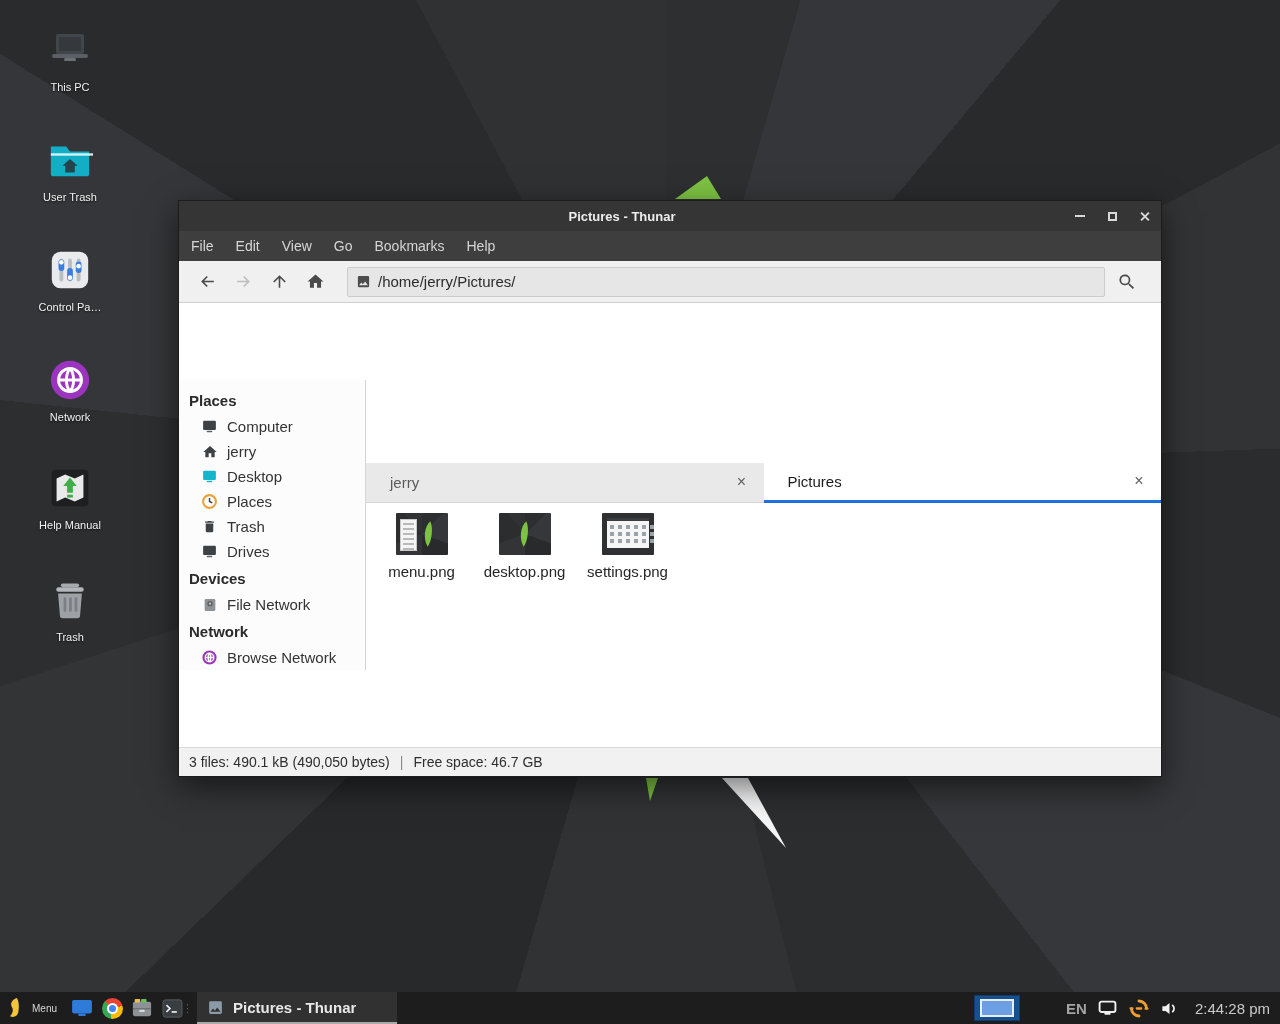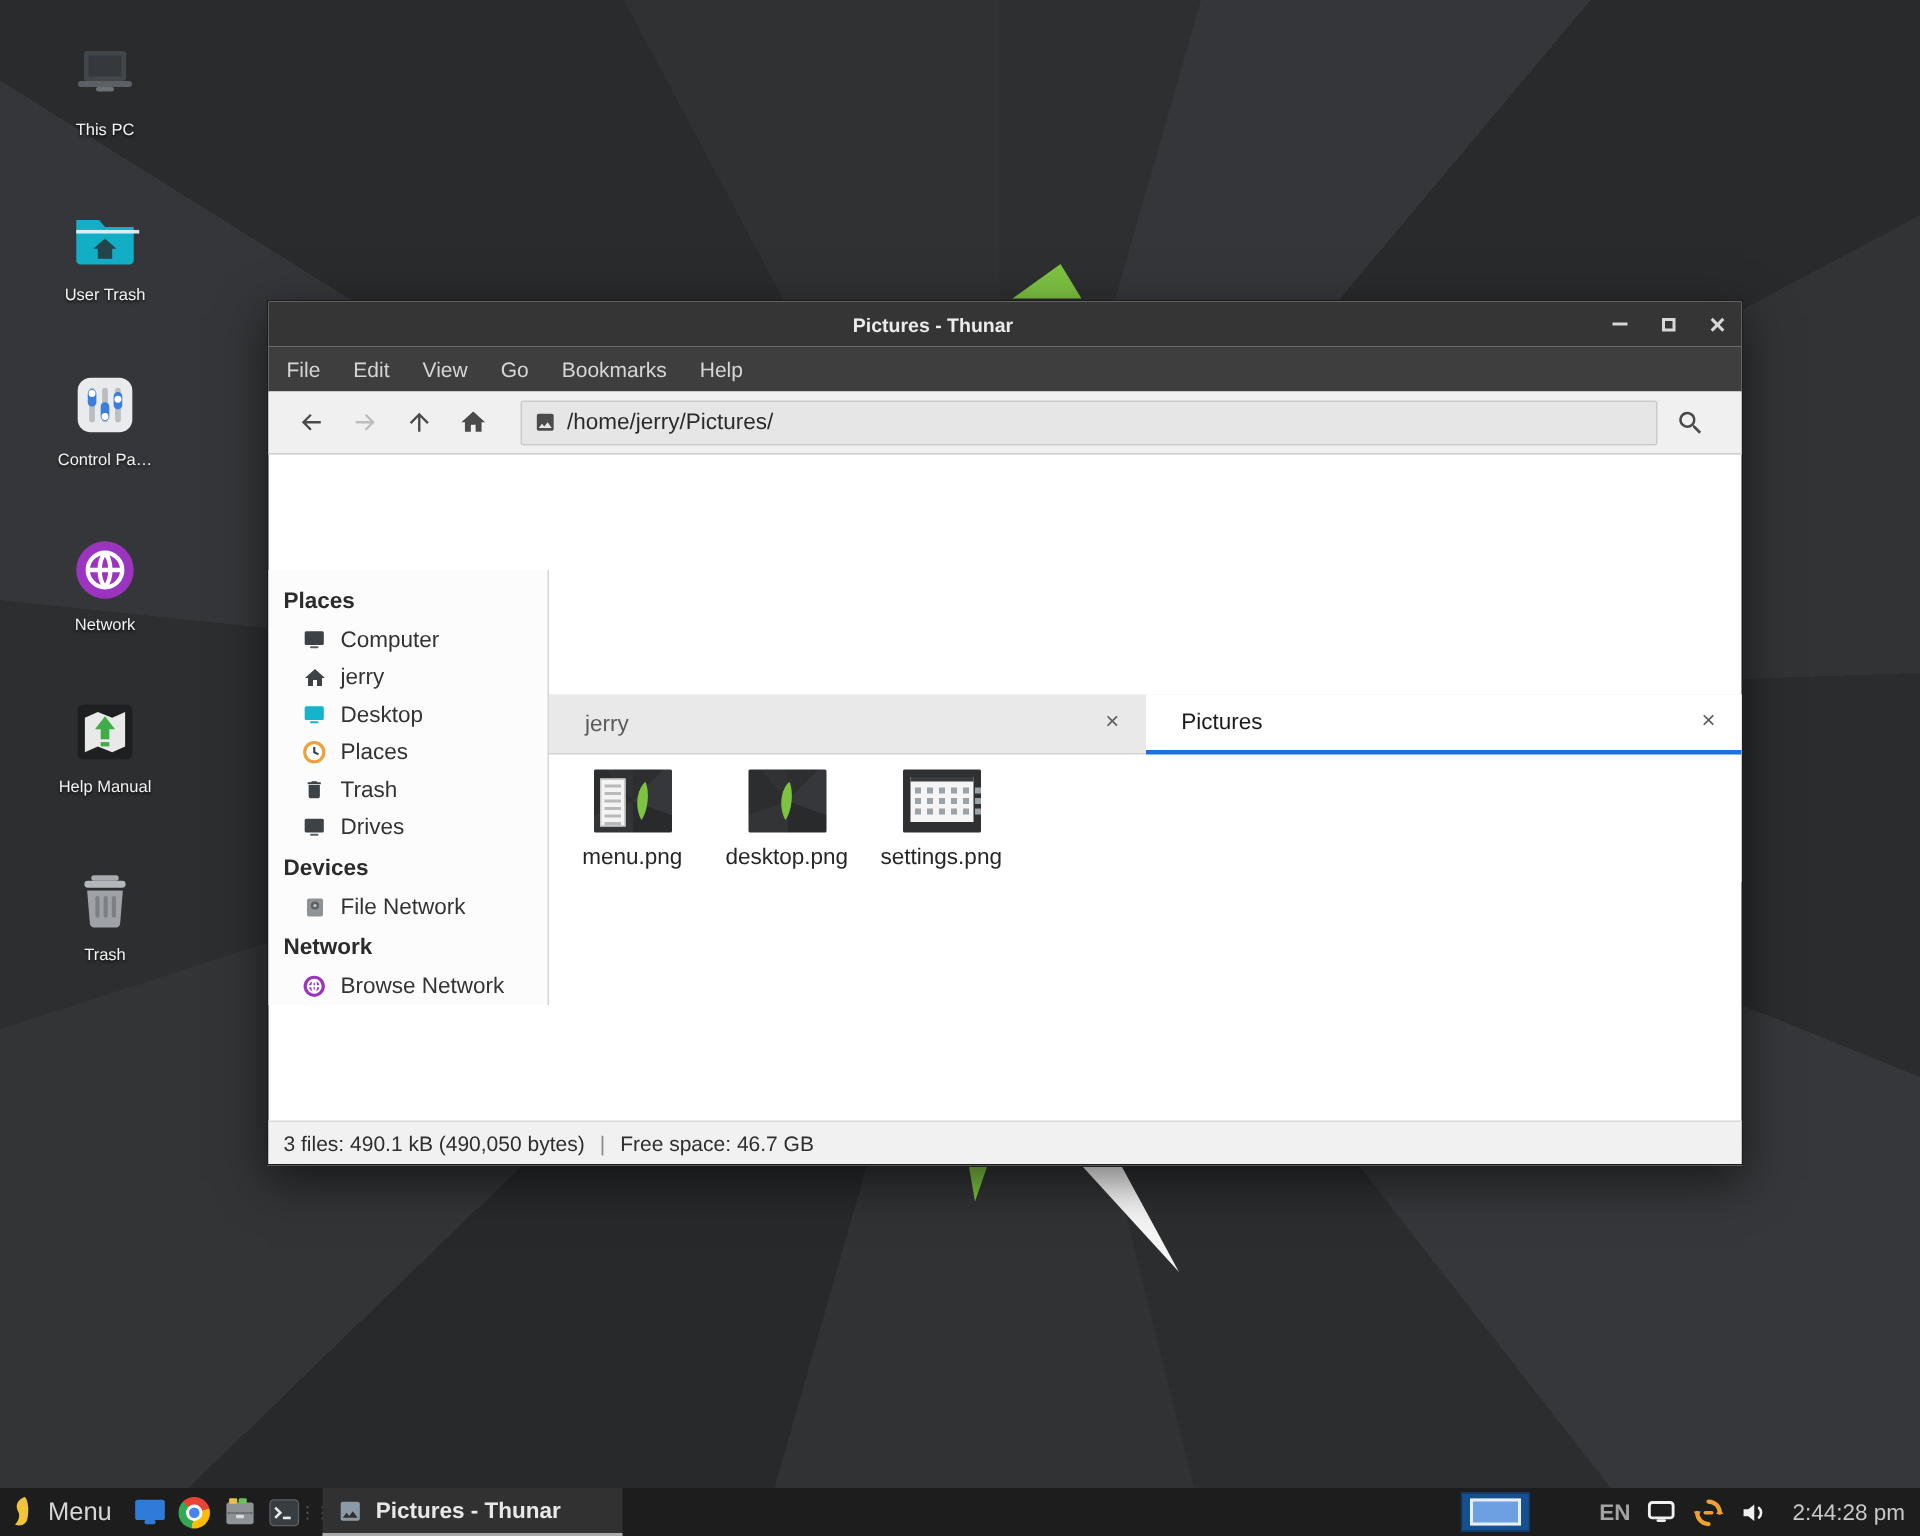--- a/index.html
+++ b/index.html
@@ -79,21 +79,21 @@
   .thumb.settings .swin { position:absolute; left:5px; top:5px; right:5px; bottom:7px; background:#f5f5f5; border-top:3px solid #3a3d40; }
   .sgrid { display:grid; grid-template-columns:repeat(6,1fr); gap:3px 4px; padding:4px 3px; }
   .sgrid i { width:4px; height:4px; background:#9aa2aa; }
   .fname { margin-top:8px; font-size:15px; color:#262626; }
 
   .statusbar { height:29px; flex:0 0 29px; background:#f1f1f1; border-top:1px solid #d9d9d9; display:flex; align-items:center; padding-left:10px; gap:10px; font-size:14px; color:#2e2e2e; }
 
   
   .taskbar { position:absolute; left:0; bottom:0; width:1280px; height:32px; background:#1d1d1d; display:flex; align-items:center; }
   .tb-menu { display:flex; align-items:center; gap:9px; padding:0 10px 0 8px; height:100%; cursor:pointer; }
-  .tb-menu .mlabel { font-size:17px; color:#d6d6d6; }
+  .tb-menu .mlabel { font-size:10px; color:#d6d6d6; }
   .tb-launcher { width:30px; height:100%; display:flex; align-items:center; justify-content:center; cursor:pointer; }
   .grip { width:10px; height:100%; display:flex; align-items:center; justify-content:center; color:#5a5a5a; font-size:11px; letter-spacing:-1px; }
   .tb-winbtn { width:200px; height:100%; background:#313131; border-bottom:2px solid #a9a9a9; display:flex; align-items:center; gap:9px; padding:0 10px; cursor:pointer; }
   .tb-winbtn .wlabel { font-size:15px; font-weight:bold; color:#e8e8e8; white-space:nowrap; overflow:hidden; }
   .tb-spacer { flex:1; }
   .ws-switch { width:46px; height:26px; background:#17508f; border:1px solid #0e3c70; display:flex; align-items:center; justify-content:center; margin-right:46px; cursor:pointer; }
   .ws-inner { width:34px; height:18px; background:#6d9fe3; border:2px solid #e9eef5; }
   .tray { display:flex; align-items:center; gap:11px; padding-right:10px; }
   .tray .kbd { font-size:15px; font-weight:bold; color:#a3a3a3; cursor:pointer; }
   .tray .clock { font-size:15px; color:#c9c9c9; padding-left:4px; cursor:pointer; }

